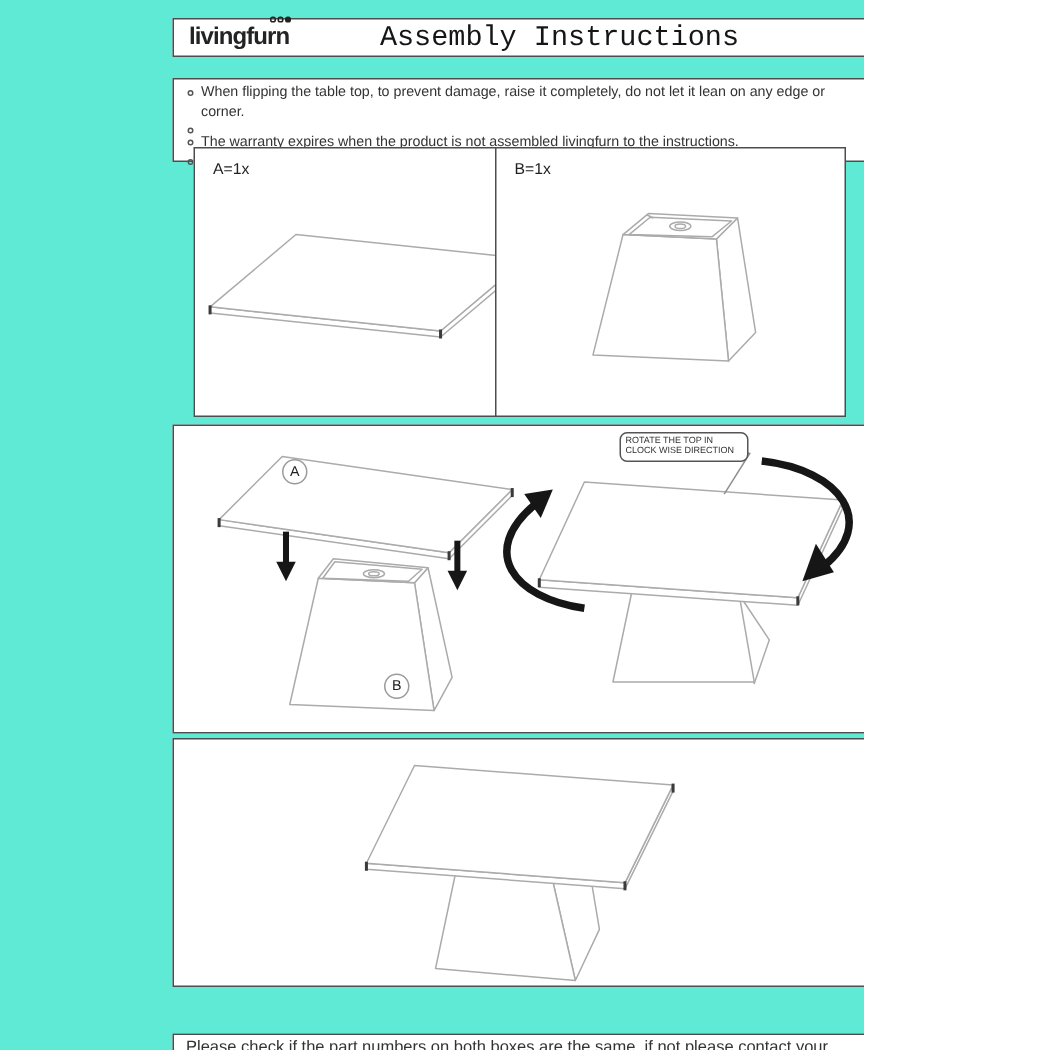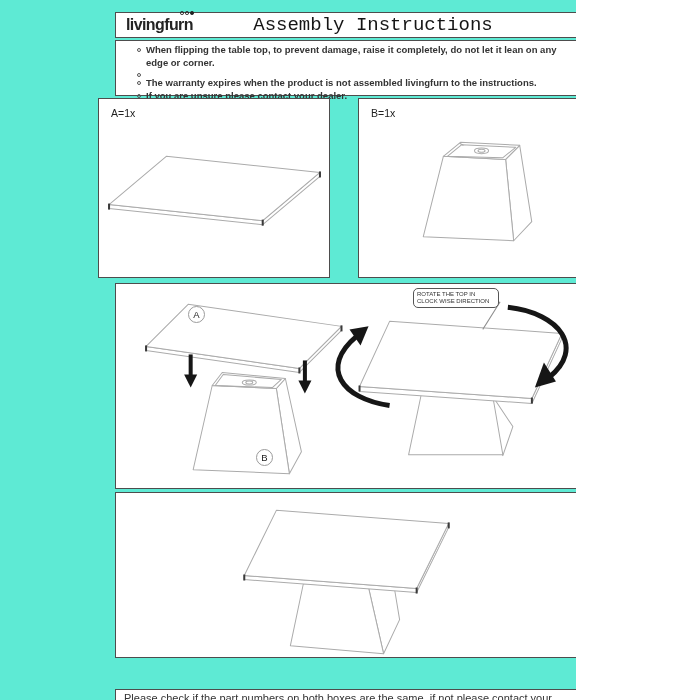--- a/index.html
+++ b/index.html
@@ -9,28 +9,28 @@
 
   
   .header{left:115px;top:12px;width:468px;height:26px;display:flex;align-items:center;padding:0 10px;}
   .logo{position:relative;font-size:16px;font-weight:bold;letter-spacing:-0.6px;color:#232323;z-index:2;}
   .logo-dots{position:absolute;top:-5px;right:-1px;display:flex;gap:1.5px;}
   .dot{width:3.5px;height:3.5px;border-radius:50%;border:1px solid #232323;box-sizing:border-box;}
   .dot.filled{background:#232323;}
   .title{position:absolute;left:48px;right:0;text-align:center;font-size:19px;color:#151515;font-family:Liberation Mono, monospace;}
 
   
-  .notes{left:115px;top:40px;width:468px;height:56px;padding:3px 17px;font-weight:bold;}
+  .notes{left:115px;top:52px;width:468px;height:56px;padding:3px 5px;}
   .notes ul{margin:0;padding:0;list-style:none;}
   .notes li{display:flex;align-items:flex-start;font-size:9.5px;line-height:12.5px;color:#333;}
   .bullet{flex:none;width:4px;height:4px;border:1px solid #555;border-radius:50%;margin:4px 5px 0 4px;box-sizing:border-box;}
 
   
-  .part-a{left:98px;top:98px;width:232px;height:180px;}
-  .part-b{left:358px;top:98px;width:234px;height:180px;text-align:center;}
+  .part-a{left:129px;top:98px;width:232px;height:180px;}
+  .part-b{left:330px;top:98px;width:234px;height:180px;text-align:center;}
   .part-label{position:absolute;top:8px;left:12px;font-size:10.5px;color:#222;z-index:2;}
 
   
   .assembly{left:115px;top:283px;width:468px;height:206px;}
   .final{left:115px;top:492px;width:468px;height:166px;}
   .fill-svg{position:absolute;left:0;top:0;width:100%;height:100%;}
 
   .circ{position:absolute;width:15px;height:15px;border:1px solid #9b9b9b;border-radius:50%;background:#fff;
         display:flex;align-items:center;justify-content:center;font-size:9.5px;color:#222;z-index:3;}
   .callout{position:absolute;left:297px;top:4px;width:86px;border:1px solid #555;border-radius:5px;

